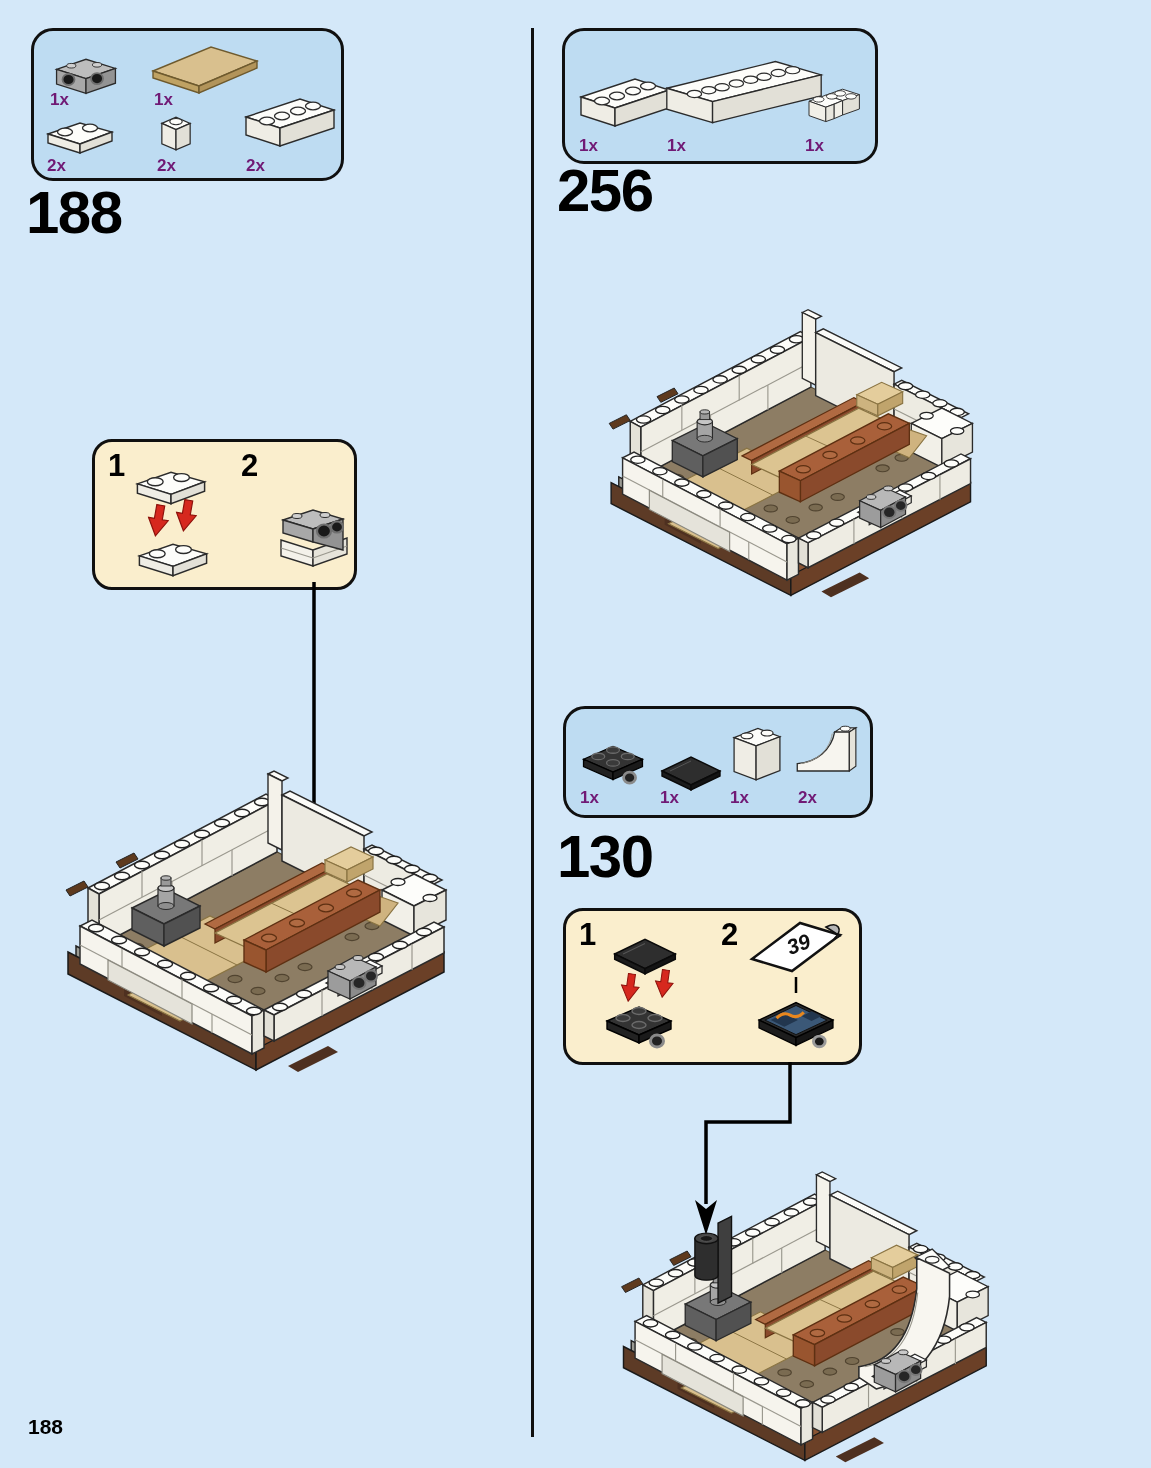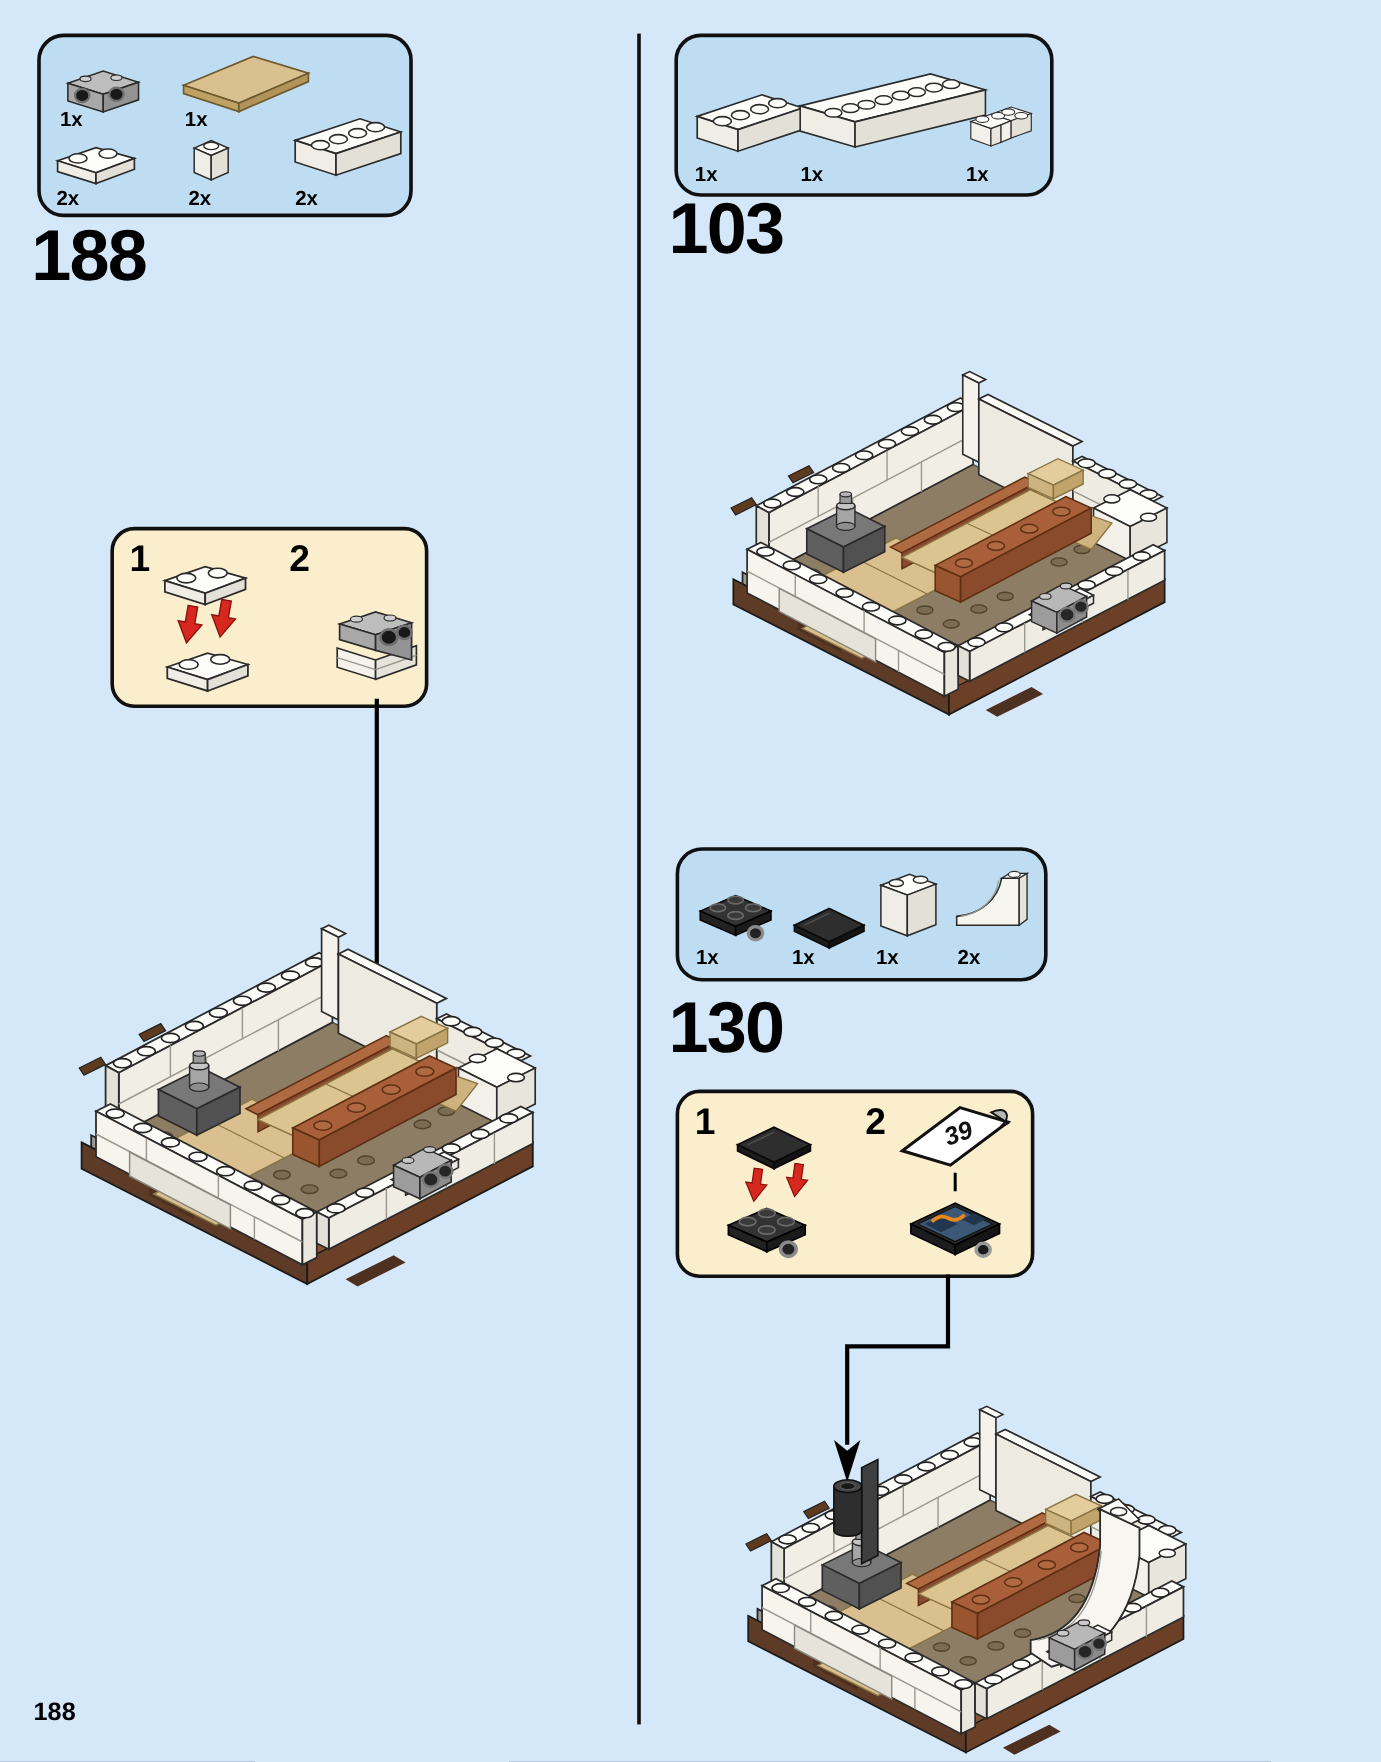--- a/index.html
+++ b/index.html
@@ -1,21 +1,21 @@
 <!DOCTYPE html>
 <html><head>
 <meta charset="utf-8">
 <style>
   html,body{margin:0;padding:0;background:#9db6c9;}
   .page{position:relative;width:1151px;height:1468px;background:#d4e8f9;
         font-family:"Liberation Sans",sans-serif;overflow:hidden;}
   .abs{position:absolute;}
   .partsbox{background:#bedcf2;border:3px solid #101010;border-radius:22px;}
   .callout{background:#faeecd;border:3px solid #101010;border-radius:20px;}
-  .qty{font-weight:700;font-size:17px;color:#000000;line-height:1;}
+  .qty{font-weight:700;font-size:17px;color:#701a75;line-height:1;}
   .heading{font-weight:700;font-size:60px;color:#000;letter-spacing:-1.5px;line-height:1;}
   .stepnum{font-weight:700;font-size:31px;color:#000;line-height:1;}
   .pagenum{font-weight:700;font-size:21px;color:#000;line-height:1;}
   .divider{background:#101010;}
   svg{display:block;}
 </style>
 </head>
 <body>
 
 <div class="page">
@@ -325,21 +325,21 @@
       <polygon points="52,37 66,31 66,55 52,61" fill="#f2f0e8" stroke="#2b2b2b" stroke-width="1.6"></polygon>
       <polygon points="66,31 94,21 94,45 66,55" fill="#e2e0d7" stroke="#2b2b2b" stroke-width="1.6"></polygon>
       <ellipse cx="26" cy="29" rx="9" ry="4.5" fill="#fdfdfa" stroke="#2b2b2b" stroke-width="1.5"></ellipse>
       <ellipse cx="48" cy="24" rx="9" ry="4.5" fill="#fdfdfa" stroke="#2b2b2b" stroke-width="1.5"></ellipse>
       <ellipse cx="62" cy="19" rx="9" ry="4.5" fill="#fdfdfa" stroke="#2b2b2b" stroke-width="1.5"></ellipse>
       <ellipse cx="80" cy="24" rx="9" ry="4.5" fill="#fdfdfa" stroke="#2b2b2b" stroke-width="1.5"></ellipse>
     </svg>
     <div class="abs qty" style="left:240px;top:106px;">1x</div>
   </div>
 
-  <div class="abs heading" style="left:557px;top:161px;">103</div>
+  <div class="abs heading" style="left:557px;top:161px;">256</div>
 
   <svg class="abs" style="left:586px;top:280px;" width="402" height="325" viewBox="0 0 420 340">
     <use href="#room"></use>
       <use href="#cam"></use>
   </svg>
 
   <div class="abs partsbox" style="left:563px;top:706px;width:304px;height:106px;">
     <svg class="abs" style="left:12px;top:26px;" width="70" height="54" viewBox="0 0 76 58">
       <polygon points="6,26 38,12 70,26 38,40" fill="#333" stroke="#000" stroke-width="1.4"></polygon>
       <polygon points="6,26 38,40 38,48 6,34" fill="#222" stroke="#000" stroke-width="1.4"></polygon>

